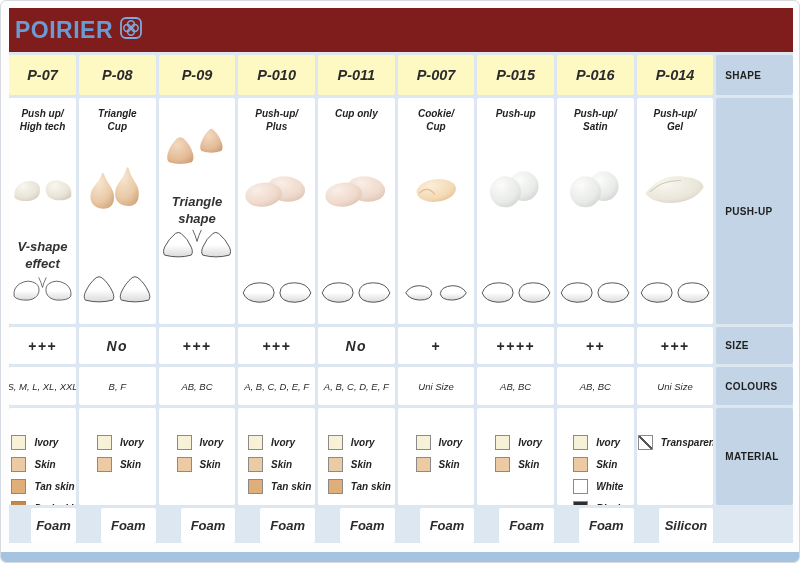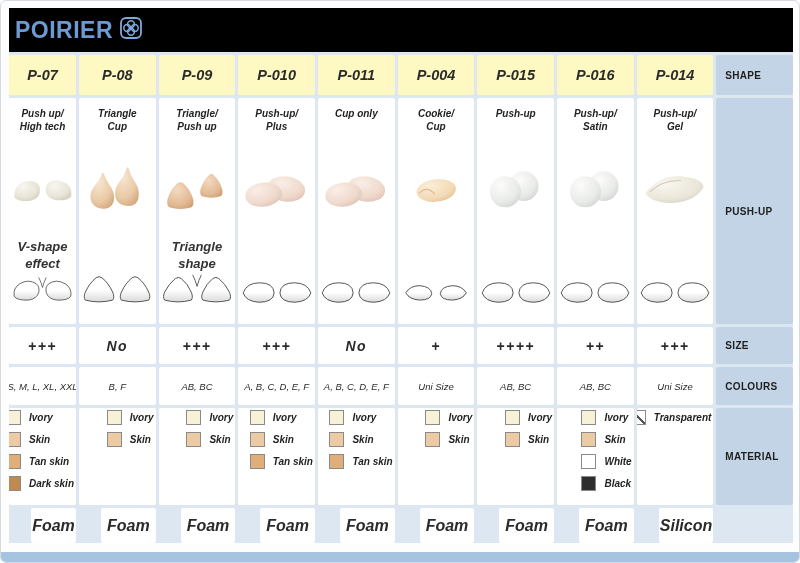--- a/index.html
+++ b/index.html
@@ -19,21 +19,21 @@
   .table{
     position:absolute;left:8px;top:7px;width:784px;
     display:grid;
     grid-template-columns:67px repeat(9,1fr);
     grid-template-rows:44px 40px 226px 37px 38px 97px 35px;
     gap:3px;
     background:#dde7f1;
   }
   .logo-row{
     grid-column:1 / span 10;
-    background:#000000;display:flex;align-items:center;padding-left:6px;gap:6px;
+    background:#7f1d1d;display:flex;align-items:center;padding-left:6px;gap:6px;
   }
   .logo-text{
     font-size:23px;font-weight:800;color:#6b9bd2;letter-spacing:.5px;
   }
   .cell{
     background:#ffffff;border-radius:2px;
     display:flex;align-items:center;justify-content:center;
     font-style:italic;color:#2b2b2b;overflow:hidden;
   }
   .label-cell{
@@ -53,24 +53,24 @@
   .photo{height:92px;display:flex;align-items:center;justify-content:center;}
   .photo svg{width:92%;height:100%;}
   .note{
     height:28px;text-align:center;font-size:13px;font-weight:700;
     line-height:1.3;color:#333;padding-top:4px;
   }
   .sketch{height:52px;display:flex;align-items:flex-start;justify-content:center;}
   .sketch svg{width:94%;height:46px;}
   .push-cell{font-weight:700;font-size:14px;letter-spacing:1.5px;}
   .size-cell{font-size:9.5px;font-weight:400;white-space:nowrap;}
-  .material-cell{font-weight:700;font-size:16px;margin-left:22px;}
+  .material-cell{font-weight:700;font-size:13px;margin-left:22px;}
   .colours-cell{
-    align-items:flex-start;justify-content:flex-end;
-    padding:2px 2px 0 8px;
+    align-items:flex-start;justify-content:center;
+    padding:27px 2px 0 8px;
   }
   .swatch-list{display:flex;flex-direction:column;gap:7px;}
   .swatch-row{display:flex;align-items:center;gap:8px;}
   .swatch{
     width:15px;height:15px;box-sizing:border-box;border:1px solid #8a8a8a;flex:0 0 auto;
   }
   .swatch.diag{
     background-image:linear-gradient(to top right,
       transparent 46%, #555 46%, #555 54%, transparent 54%);
   }
@@ -190,21 +190,21 @@
           <circle cx="12" cy="15.8" r="3.4" fill="none" stroke="#7fa9dc" stroke-width="1.5"></circle>
         </svg>
       </span>
     </div>
 
     <div class="cell article-cell">P-07</div>
     <div class="cell article-cell">P-08</div>
     <div class="cell article-cell">P-09</div>
     <div class="cell article-cell">P-010</div>
     <div class="cell article-cell">P-011</div>
-    <div class="cell article-cell">P-004</div>
+    <div class="cell article-cell">P-007</div>
     <div class="cell article-cell">P-015</div>
     <div class="cell article-cell">P-016</div>
     <div class="cell article-cell">P-014</div>
 
     <div class="cell label-cell">SHAPE</div>
 
     <div class="cell shape-cell">
       <div class="shape-name">
         <div>Push up/</div>
           <div>High tech</div>
@@ -237,24 +237,20 @@
       </div>
       <div class="note"></div>
       <div class="sketch">
         <svg viewBox="0 0 100 46">
             <use href="#sk-tri"></use>
           </svg>
       </div>
     </div>
 
     <div class="cell shape-cell">
-      <div class="shape-name">
-        <div>Triangle/</div>
-          <div>Push up</div>
-      </div>
       <div class="photo">
         <svg viewBox="0 0 100 72">
             <use href="#ph-tri"></use>
           </svg>
       </div>
       <div class="note">
         <div>Triangle</div>
           <div>shape</div>
       </div>
       <div class="sketch">

